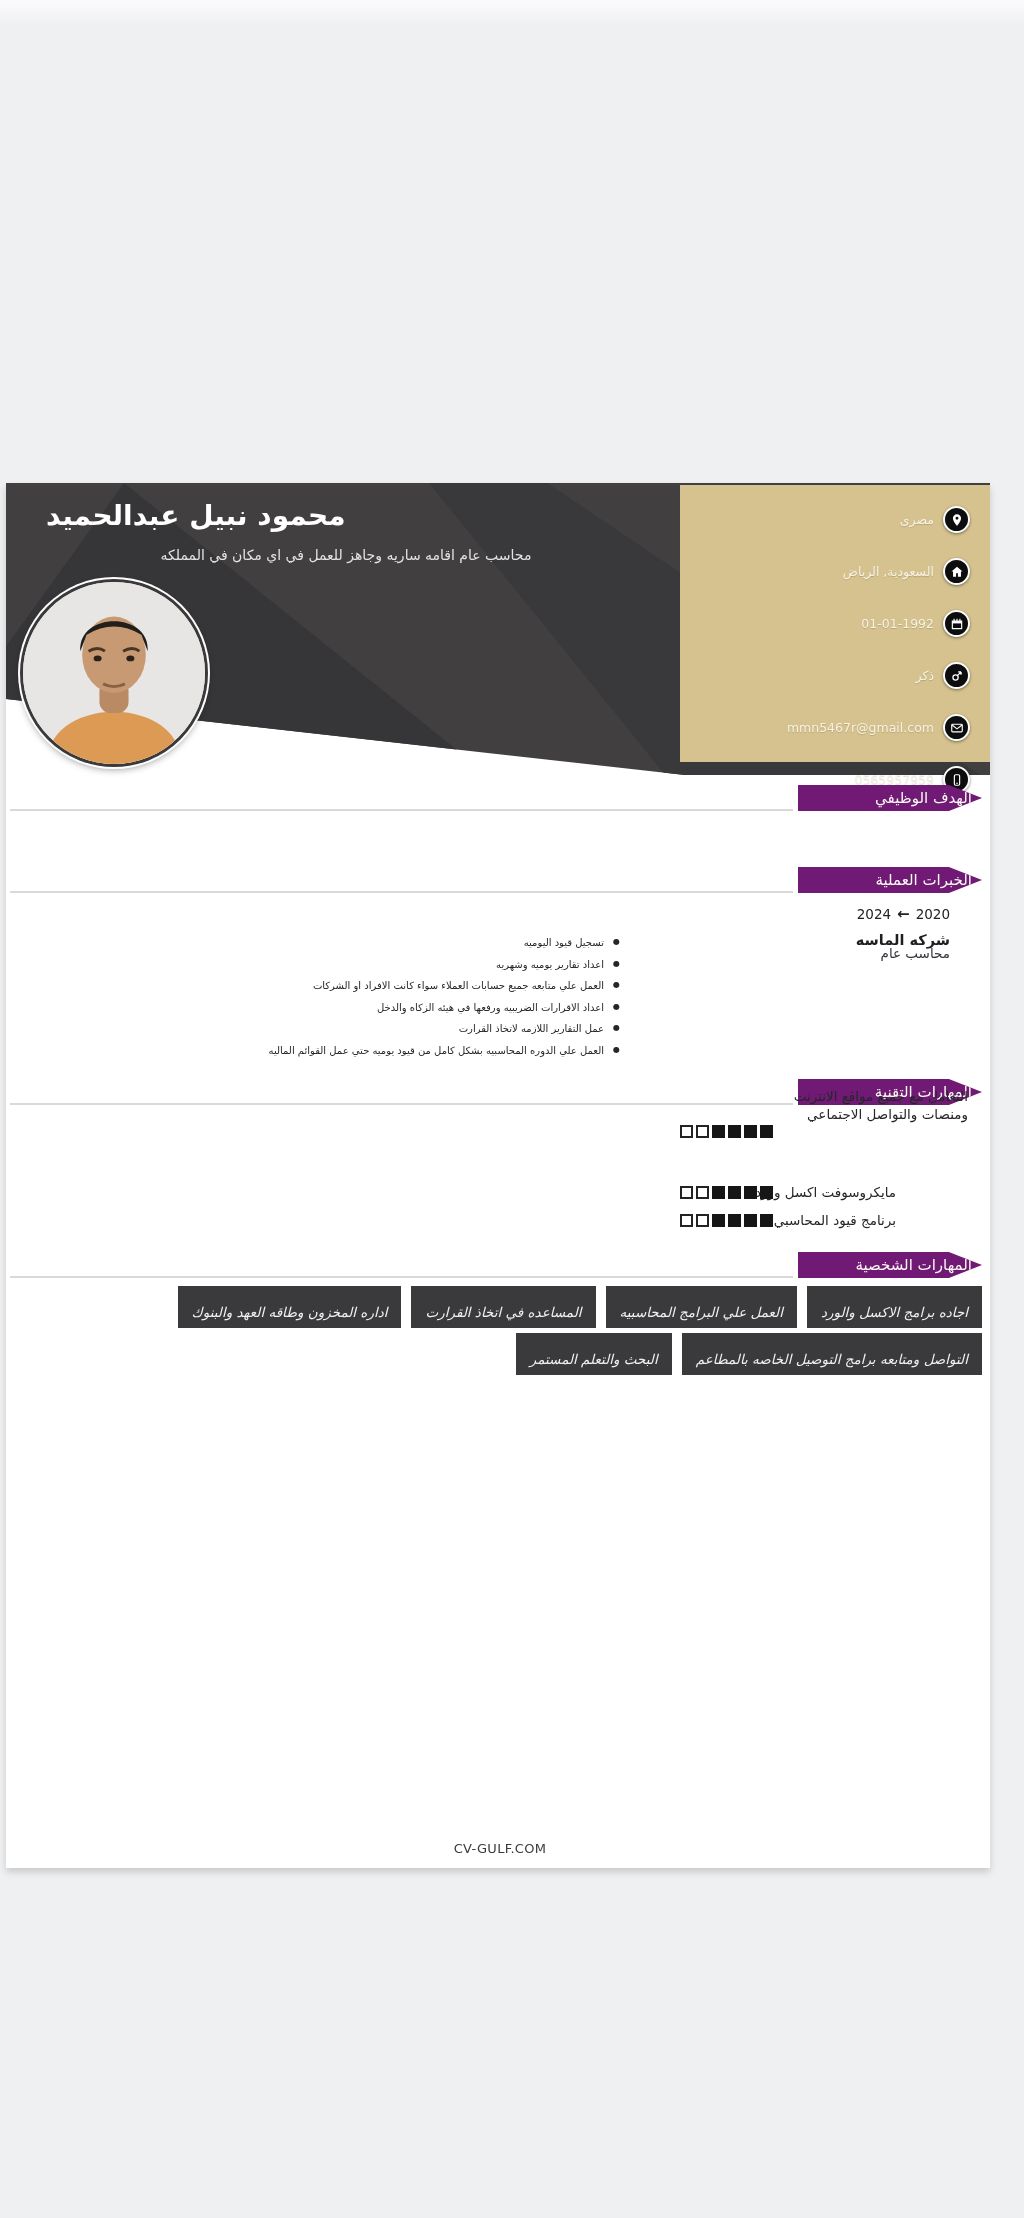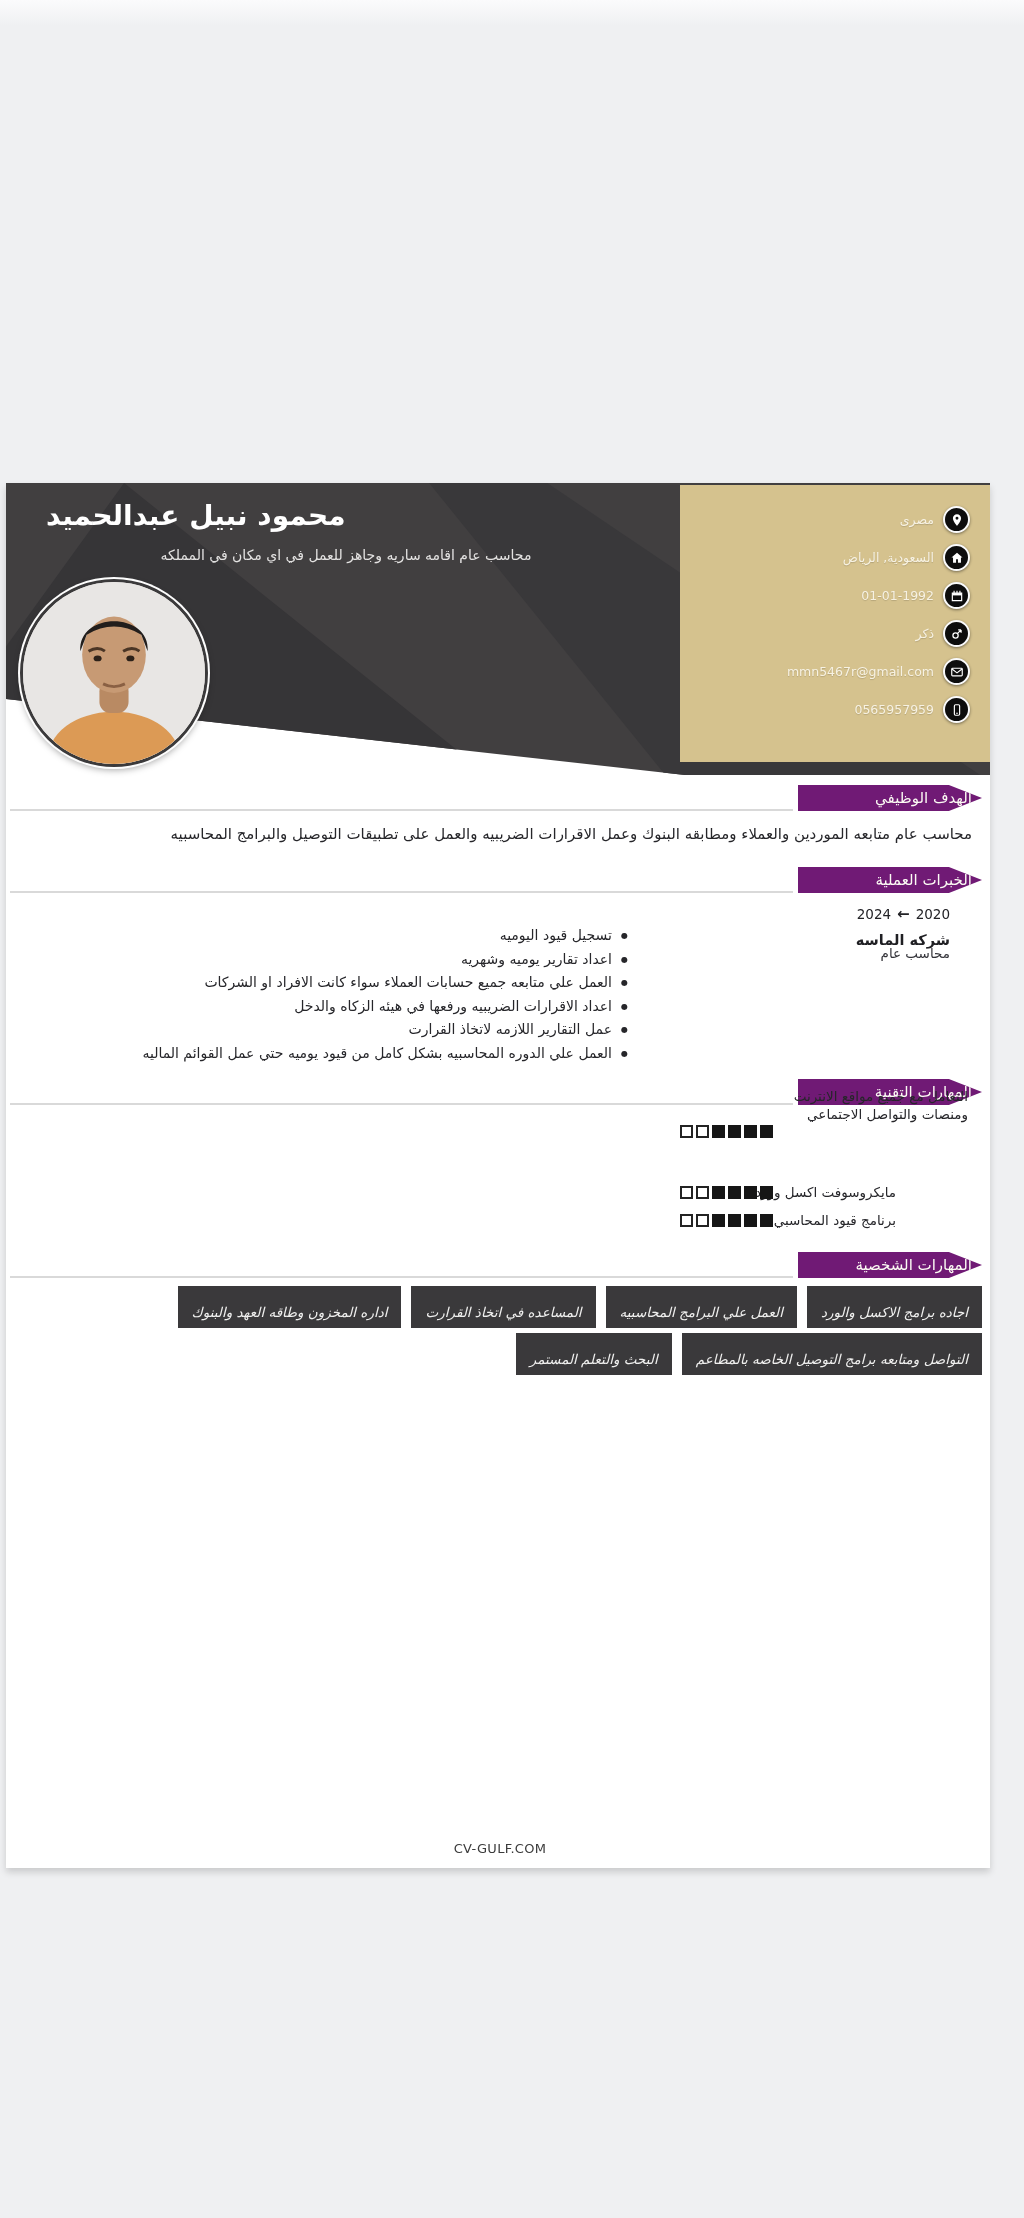--- a/index.html
+++ b/index.html
@@ -22,21 +22,21 @@
             color:#ffffff;font-size:28px;font-weight:bold;letter-spacing:.5px;}
   .hdr-tagline{position:absolute;left:30px;top:64px;width:620px;text-align:center;direction:rtl;
             color:#e4e3e2;font-size:14px;}
   
   .avatar{position:absolute;left:14px;top:96px;width:188px;height:188px;border-radius:50%;
           border:3px solid #3b3a3b;box-shadow:0 0 0 2px #fdfdfd,0 3px 7px rgba(0,0,0,.35);
           overflow:hidden;background:#e8e6e4;}
   .avatar svg{display:block;width:100%;height:100%;}
   
   .tan-box{position:absolute;right:0;top:2px;width:310px;height:277px;background:#d5c28e;
-           padding:21px 20px 0 12px;display:flex;flex-direction:column;gap:11px;}
+           padding:21px 20px 0 12px;display:flex;flex-direction:column;gap:25px;}
   .contact-row{display:flex;align-items:center;justify-content:flex-end;gap:9px;height:27px;}
   .contact-label{color:#f7f2e3;font-size:12.5px;direction:rtl;white-space:nowrap;
                  text-shadow:0 1px 1px rgba(0,0,0,.15);}
   .cicon{flex:0 0 27px;width:27px;height:27px;border-radius:50%;background:#0d0d0d;
          border:2px solid #fafafa;box-shadow:0 1px 3px rgba(0,0,0,.45);
          display:flex;align-items:center;justify-content:center;}
   .cicon svg{width:14px;height:14px;fill:#ffffff;stroke:#ffffff;}
   
   .banner{position:absolute;right:8px;width:184px;height:26px;background:#701a75;
           clip-path:polygon(0 0,82% 0,100% 50%,82% 100%,0 100%);
@@ -45,22 +45,22 @@
   .rule{position:absolute;left:4px;width:783px;height:2px;background:#d9d9d9;}
   
   .para{position:absolute;right:18px;left:20px;direction:rtl;text-align:right;
         font-size:15px;color:#26262a;}
   
   .xp-date{position:absolute;right:40px;display:flex;align-items:center;gap:6px;
            font-size:13.5px;color:#222226;}
   .xp-arrow{font-weight:bold;font-size:15px;}
   .xp-company{position:absolute;right:40px;direction:rtl;font-size:14.5px;font-weight:bold;color:#1f1f23;margin-top:8px;}
   .xp-role{position:absolute;right:40px;direction:rtl;font-size:13.5px;color:#34343a;}
-  .duties{position:absolute;right:362px;margin:0;padding:0;list-style:none;direction:rtl;
-          text-align:right;font-size:14px;line-height:20.5px;color:#26262a;white-space:nowrap;}
+  .duties{position:absolute;right:362px;margin:8px;padding:0;list-style:none;direction:rtl;
+          text-align:right;font-size:10px;line-height:20.5px;color:#26262a;white-space:nowrap;}
   .duties li::before{content:"●";font-size:8px;margin-left:9px;position:relative;top:-2px;}
   
   .skill-label{position:absolute;direction:rtl;text-align:right;font-size:13.5px;
                line-height:18px;color:#26262a;}
   .squares{position:absolute;left:674px;display:flex;gap:3px;direction:ltr;}
   .sq{width:13px;height:13px;border:2px solid #232323;background:#ffffff;}
   .sq[data-fill="filled"]{background:#161616;border-color:#161616;}
   
   .tags{position:absolute;left:8px;right:8px;display:flex;flex-wrap:wrap;direction:rtl;
         justify-content:flex-start;gap:5px 10px;}
@@ -158,21 +158,20 @@
                 <path d="M10.5 17.5h3" fill="none" stroke-width="1.8"></path>
               </svg>
           </span>
         </div>
 
       </div>
     </div>
 
     <div class="banner" style="top:302px;">الهدف الوظيفي</div>
     <div class="rule" style="top:326px;"></div>
-    <div class="para" style="top:342px;">محاسب عام  متابعه الموردين والعملاء  ومطابقه البنوك وعمل الاقرارات الضريبيه  والعمل على تطبيقات التوصيل  والبرامج المحاسبيه</div>
 
     <div class="banner" style="top:384px;">الخبرات العملية</div>
     <div class="rule" style="top:408px;"></div>
 
     <div class="xp-date" style="top:422px;justify-content:center;">
       <span>2024</span>
       <span class="xp-arrow">←</span>
       <span>2020</span>
     </div>
     <div class="xp-company" style="top:441px;">شركه الماسه</div>

